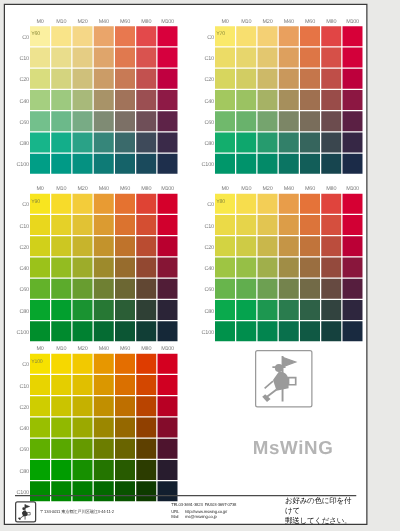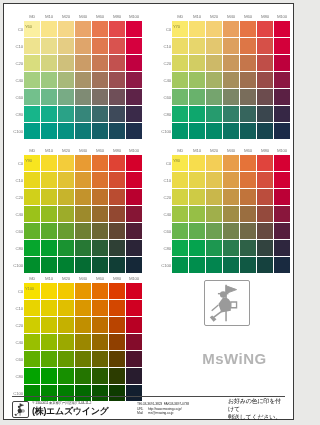--- a/index.html
+++ b/index.html
@@ -522,21 +522,20 @@
           <circle cx="6.8" cy="5.6" r="1.3" stroke="none"></circle>
           <path d="M6.8 7.2 C8.8 7.2 10 8.4 10 10.2 L10 12 L6.2 12.7 L5.1 9.4 Z" stroke="none"></path>
           <path d="M10 9 L12.6 9 L12.6 11.3 L10 11.3 Z" fill="none" stroke-width="0.6"></path>
           <path d="M6.2 12.4 L3.2 14.6" stroke-width="0.7" fill="none"></path>
           <path d="M2.6 13.3 L4.4 15 L3.2 15.9 L1.6 14.2 Z" stroke="none"></path>
         </g>
       </svg>
     </div>
     <div id="company">
       <div class="addr">〒134-0011 東京都江戸川区瑞江3-44-11-2</div>
-      <div class="name">(株)エムズウイング</div>
     </div>
     <div id="contact">
       <div>
         <span>TEL</span><span>03-3691-3823</span>&nbsp;&nbsp;<span>FAX</span><span>03-3697-0738</span>
       </div>
       <div>
         <span class="lbl">URL</span><span>http://www.mswing.co.jp/</span>
       </div>
       <div>
         <span class="lbl">Mail</span><span>ms@mswing.co.jp</span>

